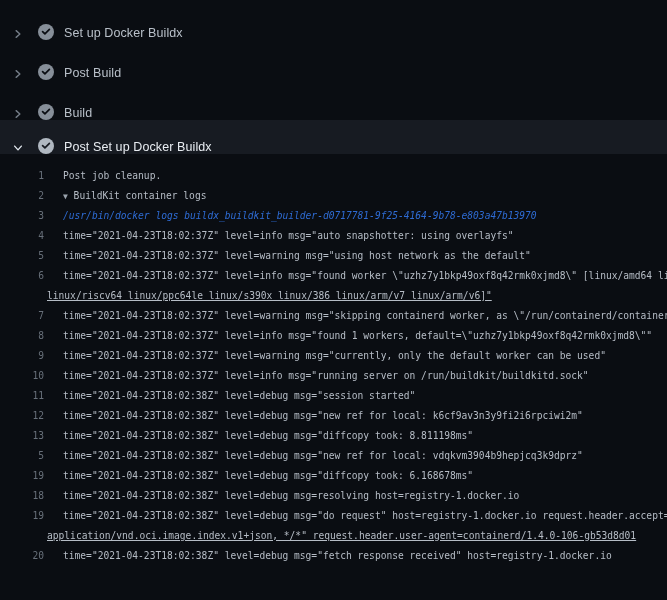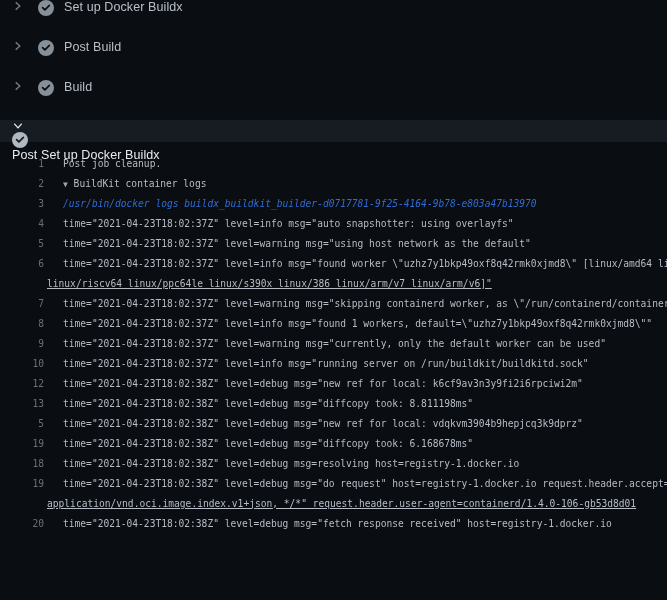--- a/index.html
+++ b/index.html
@@ -4,24 +4,24 @@
 <style>
   * { box-sizing: border-box; }
   html, body { margin:0; padding:0; }
   body {
     width:667px; height:600px; overflow:hidden;
     background:#0a0d12;
     font-family:"Liberation Sans", sans-serif;
   }
   
   .section-row {
-    display:flex; align-items:flex-start; height:40px;
+    display:flex; align-items:flex-end; height:40px;
     padding-left:12px; cursor:pointer;
   }
-  .section-row.expanded { background:#171b22; height:22px;flex-direction:column; }
+  .section-row.expanded { background:#171b22; height:34px; }
   .chev { width:14px; margin-right:12px; display:flex; align-items:center; flex:none; }
   .check { width:16px; height:16px; margin-right:10px; flex:none; display:flex; }
   .slabel { font-size:12.5px; color:#b9c0c9; letter-spacing:.1px; }
   .section-row.expanded .slabel { color:#e9edf2; }
   
   .log { padding-top:11px; font-family:"DejaVu Sans Mono", monospace; font-size:9.6px; color:#b6bdc6; }
   .lrow { display:flex; align-items:center; height:20px; white-space:pre; overflow:hidden; }
   .ln { width:44px; flex:none; text-align:right; color:#68707a; cursor:pointer; }
   .lt { flex:none; margin-left:3px; padding-left:16px; white-space:pre; }
   .row-wrap .lt { padding-left:0;text-decoration:underline; }
@@ -136,20 +136,24 @@
   </div>
       <div class="lrow row-text">
     <span class="ln">9</span>
     <span class="lt">time="2021-04-23T18:02:37Z" level=warning msg="currently, only the default worker can be used"</span>
   </div>
       <div class="lrow row-text">
     <span class="ln">10</span>
     <span class="lt">time="2021-04-23T18:02:37Z" level=info msg="running server on /run/buildkit/buildkitd.sock"</span>
   </div>
       <div class="lrow row-text">
+    <span class="ln">11</span>
+    <span class="lt">time="2021-04-23T18:02:38Z" level=debug msg="session started"</span>
+  </div>
+      <div class="lrow row-text">
     <span class="ln">12</span>
     <span class="lt">time="2021-04-23T18:02:38Z" level=debug msg="new ref for local: k6cf9av3n3y9fi2i6rpciwi2m"</span>
   </div>
       <div class="lrow row-text">
     <span class="ln">13</span>
     <span class="lt">time="2021-04-23T18:02:38Z" level=debug msg="diffcopy took: 8.811198ms"</span>
   </div>
       <div class="lrow row-text">
     <span class="ln">5</span>
     <span class="lt">time="2021-04-23T18:02:38Z" level=debug msg="new ref for local: vdqkvm3904b9hepjcq3k9dprz"</span>

